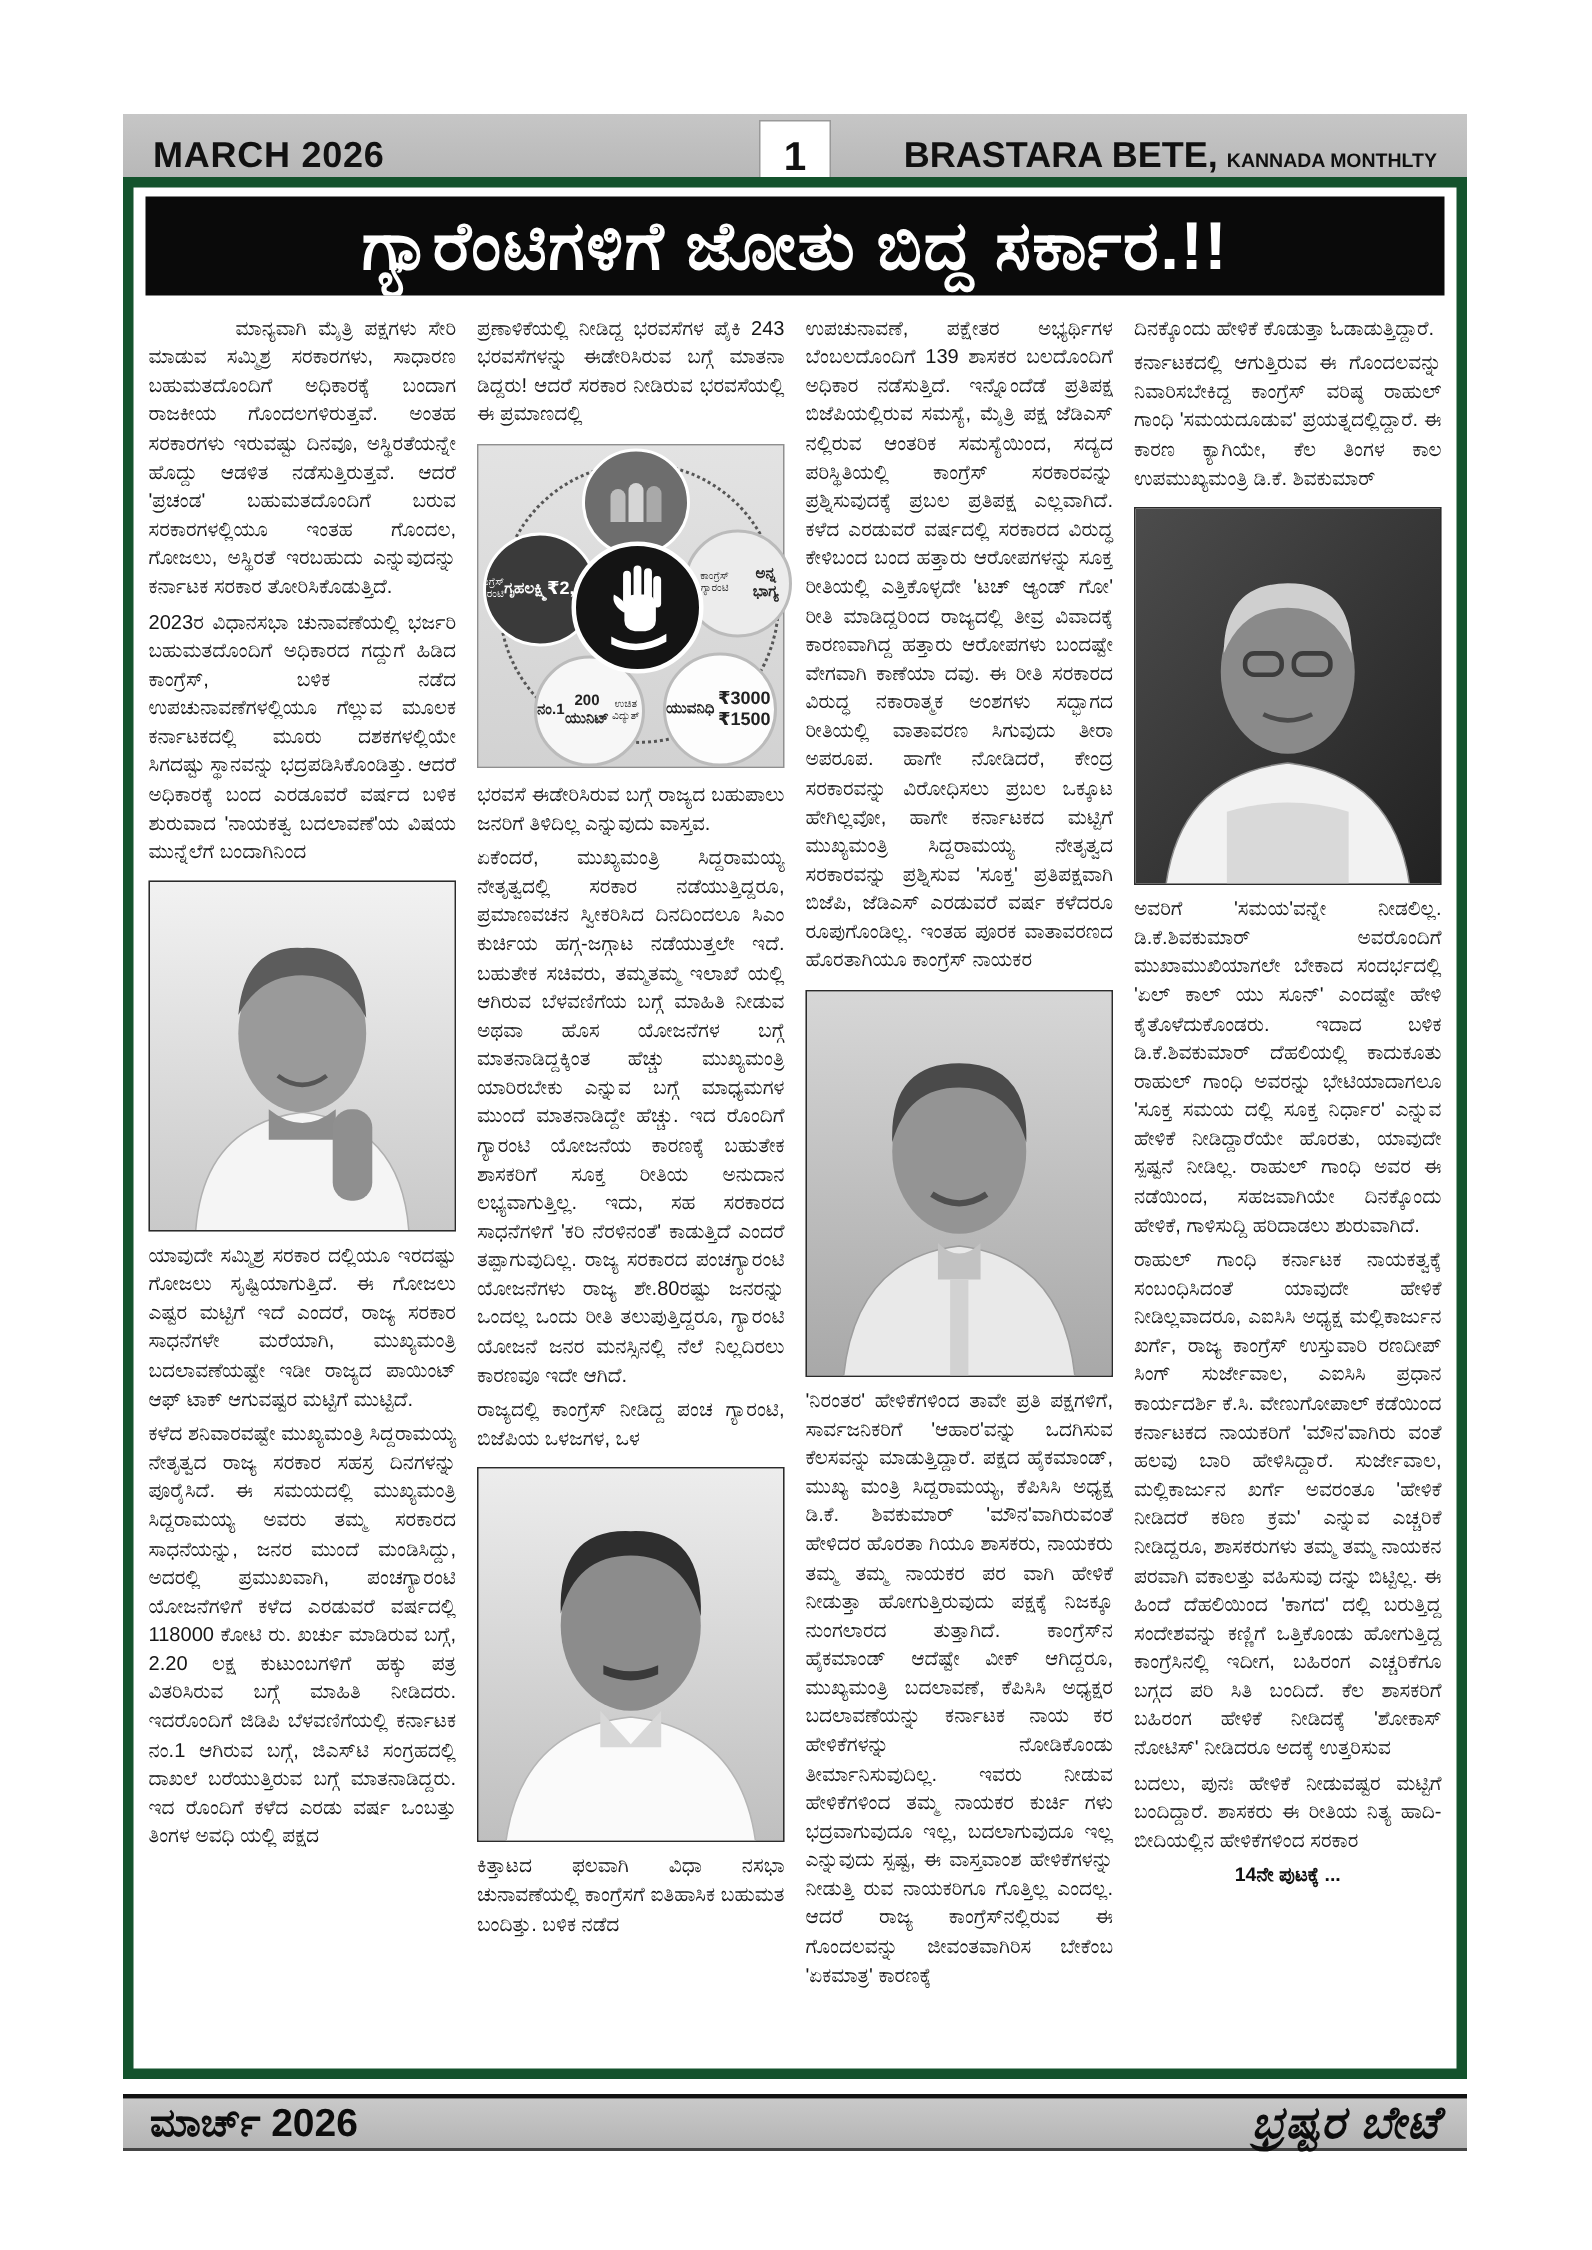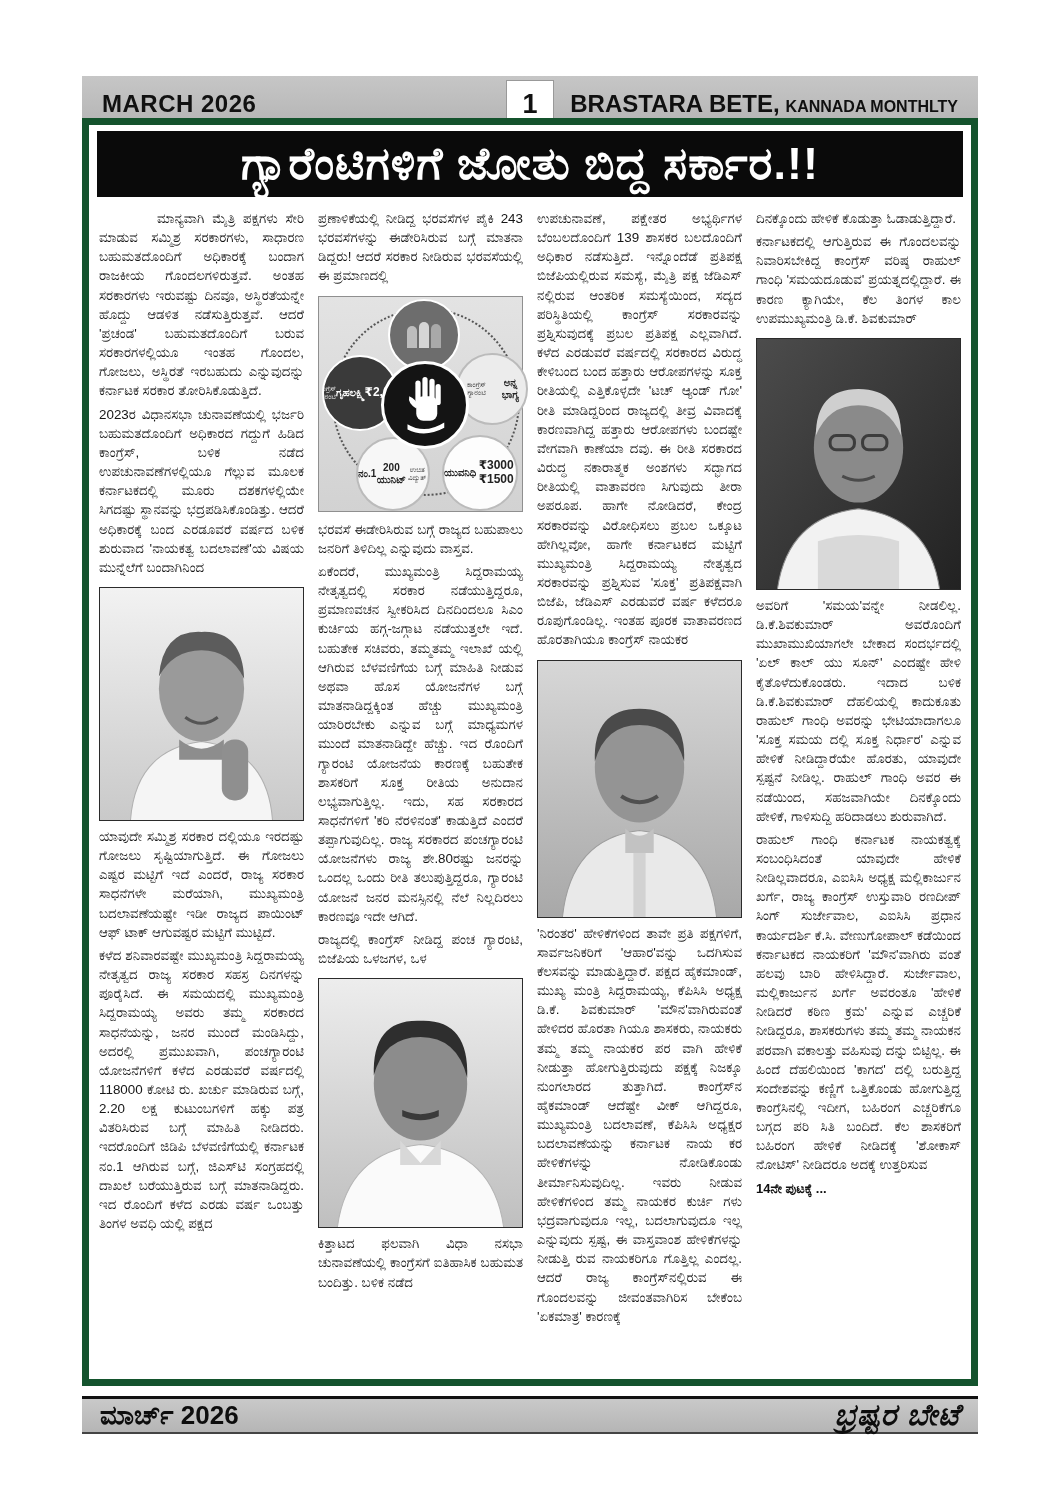--- a/index.html
+++ b/index.html
@@ -17,21 +17,21 @@
   }
   .masthead .date{font-size:24px;font-weight:bold;letter-spacing:.5px;color:#111;}
   .pagebox{
     position:absolute;left:50%;transform:translateX(-50%);
     width:46px;height:46px;background:#fff;border:1px solid #999;
     display:flex;align-items:center;justify-content:center;
     font-size:27px;font-weight:bold;color:#111;
   }
   .pub{display:flex;align-items:baseline;gap:6px;}
   .pub .main{font-size:24px;font-weight:bold;color:#101010;}
-  .pub .sub{font-size:16px;font-weight:bold;color:#101010;}
+  .pub .sub{font-size:13px;font-weight:bold;color:#101010;}
   
   .article-frame{
     position:absolute;left:82px;top:118px;width:896px;height:1268px;
     border:7px solid #14532d;background:#fff;box-sizing:border-box;padding:6px 8px;
   }
   .headline-banner{
     background:#0a0a0a;color:#fff;height:66px;display:flex;align-items:center;justify-content:center;
     font-size:45px;font-weight:800;letter-spacing:1px;white-space:nowrap;overflow:hidden;
   }
   .article-body{
@@ -69,21 +69,21 @@
   .bub-left{left:3px;top:58px;width:76px;height:76px;background:#3a3a3a;color:#fff;border:2px solid #fff;}
   .bub-right{left:137px;top:56px;width:72px;height:72px;background:#ececec;color:#222;border:2px solid #bbb;}
   .bub-bl{left:37px;top:140px;width:74px;height:74px;background:#f7f7f7;color:#222;border:2px solid #bbb;}
   .bub-br{left:123px;top:138px;width:76px;height:76px;background:#fdfdfd;color:#222;border:2px solid #bbb;}
   .bub-center{left:62px;top:64px;width:88px;height:88px;background:#141414;border:3px solid #fff;z-index:2;}
   .crowd{display:flex;gap:2px;align-items:flex-end;}
   .crowd span{display:block;width:10px;height:22px;background:#bdbdbd;border-radius:5px 5px 0 0;}
   .crowd span:nth-child(2){height:26px;background:#d6d6d6;}
   .crowd span:nth-child(3){height:24px;background:#a9a9a9;}
   
-  .continuation{font-size:13px;font-weight:bold;text-align:left;margin-top:2px;color:#111;}
+  .continuation{font-size:13px;font-weight:bold;text-align:center;margin-top:2px;color:#111;}
   .footer-bar{
     position:absolute;left:82px;top:1396px;width:896px;height:38px;
     background:linear-gradient(#c9c9c9,#b5b5b5);
     border-top:3px solid #111;border-bottom:2px solid #444;box-sizing:border-box;
     display:flex;align-items:center;justify-content:space-between;padding:12px 18px;
   }
   .footer-bar .fl{font-size:26px;font-weight:bold;color:#0d0d0d;}
   .footer-bar .fr{font-size:30px;font-weight:800;font-style:italic;color:#0d0d0d;letter-spacing:1px;}
 </style>
 </head>
@@ -231,20 +231,21 @@
           <path d="M60 200 Q100 188 140 200 L140 248 L60 248 Z" fill="#d9d9d9"></path>
           <ellipse cx="100" cy="108" rx="44" ry="54" fill="#8a8a8a"></ellipse>
           <path d="M58 96 Q58 50 100 50 Q142 50 142 96 Q130 66 100 66 Q70 66 58 96Z" fill="#cfcfcf"></path>
           <rect x="72" y="96" width="24" height="14" rx="6" fill="none" stroke="#3c3c3c" stroke-width="3"></rect>
           <rect x="104" y="96" width="24" height="14" rx="6" fill="none" stroke="#3c3c3c" stroke-width="3"></rect>
           <path d="M84 136 Q100 144 116 136" stroke="#4a4a4a" fill="none" stroke-width="3"></path>
         </svg>
       </div>
       <p class="para">ಅವರಿಗೆ 'ಸಮಯ'ವನ್ನೇ ನೀಡಲಿಲ್ಲ. ಡಿ.ಕೆ.ಶಿವಕುಮಾರ್ ಅವರೊಂದಿಗೆ ಮುಖಾಮುಖಿಯಾಗಲೇ ಬೇಕಾದ ಸಂದರ್ಭದಲ್ಲಿ 'ಏಲ್ ಕಾಲ್ ಯು ಸೂನ್' ಎಂದಷ್ಟೇ ಹೇಳಿ ಕೈತೊಳೆದುಕೊಂಡರು. ಇದಾದ ಬಳಿಕ ಡಿ.ಕೆ.ಶಿವಕುಮಾರ್ ದೆಹಲಿಯಲ್ಲಿ ಕಾದುಕೂತು ರಾಹುಲ್ ಗಾಂಧಿ ಅವರನ್ನು ಭೇಟಿಯಾದಾಗಲೂ 'ಸೂಕ್ತ ಸಮಯ ದಲ್ಲಿ ಸೂಕ್ತ ನಿರ್ಧಾರ' ಎನ್ನುವ ಹೇಳಿಕೆ ನೀಡಿದ್ದಾರೆಯೇ ಹೊರತು, ಯಾವುದೇ ಸ್ಪಷ್ಟನೆ ನೀಡಿಲ್ಲ. ರಾಹುಲ್ ಗಾಂಧಿ ಅವರ ಈ ನಡೆಯಿಂದ, ಸಹಜವಾಗಿಯೇ ದಿನಕ್ಕೊಂದು ಹೇಳಿಕೆ, ಗಾಳಿಸುದ್ದಿ ಹರಿದಾಡಲು ಶುರುವಾಗಿದೆ.</p>
       <p class="para">ರಾಹುಲ್ ಗಾಂಧಿ ಕರ್ನಾಟಕ ನಾಯಕತ್ವಕ್ಕೆ ಸಂಬಂಧಿಸಿದಂತೆ ಯಾವುದೇ ಹೇಳಿಕೆ ನೀಡಿಲ್ಲವಾದರೂ, ಎಐಸಿಸಿ ಅಧ್ಯಕ್ಷ ಮಲ್ಲಿಕಾರ್ಜುನ ಖರ್ಗೆ, ರಾಜ್ಯ ಕಾಂಗ್ರೆಸ್ ಉಸ್ತುವಾರಿ ರಣದೀಪ್ ಸಿಂಗ್ ಸುರ್ಜೇವಾಲ, ಎಐಸಿಸಿ ಪ್ರಧಾನ ಕಾರ್ಯದರ್ಶಿ ಕೆ.ಸಿ. ವೇಣುಗೋಪಾಲ್ ಕಡೆಯಿಂದ ಕರ್ನಾಟಕದ ನಾಯಕರಿಗೆ 'ಮೌನ'ವಾಗಿರು ವಂತೆ ಹಲವು ಬಾರಿ ಹೇಳಿಸಿದ್ದಾರೆ. ಸುರ್ಜೇವಾಲ, ಮಲ್ಲಿಕಾರ್ಜುನ ಖರ್ಗೆ ಅವರಂತೂ 'ಹೇಳಿಕೆ ನೀಡಿದರೆ ಕಠಿಣ ಕ್ರಮ' ಎನ್ನುವ ಎಚ್ಚರಿಕೆ ನೀಡಿದ್ದರೂ, ಶಾಸಕರುಗಳು ತಮ್ಮ ತಮ್ಮ ನಾಯಕನ ಪರವಾಗಿ ವಕಾಲತ್ತು ವಹಿಸುವು ದನ್ನು ಬಿಟ್ಟಿಲ್ಲ. ಈ ಹಿಂದೆ ದೆಹಲಿಯಿಂದ 'ಕಾಗದ' ದಲ್ಲಿ ಬರುತ್ತಿದ್ದ ಸಂದೇಶವನ್ನು ಕಣ್ಣಿಗೆ ಒತ್ತಿಕೊಂಡು ಹೋಗುತ್ತಿದ್ದ ಕಾಂಗ್ರೆಸಿನಲ್ಲಿ ಇದೀಗ, ಬಹಿರಂಗ ಎಚ್ಚರಿಕೆಗೂ ಬಗ್ಗದ ಪರಿ ಸಿತಿ ಬಂದಿದೆ. ಕೆಲ ಶಾಸಕರಿಗೆ ಬಹಿರಂಗ ಹೇಳಿಕೆ ನೀಡಿದಕ್ಕೆ 'ಶೋಕಾಸ್ ನೋಟಿಸ್' ನೀಡಿದರೂ ಅದಕ್ಕೆ ಉತ್ತರಿಸುವ</p>
+      <p class="para">ಬದಲು, ಪುನಃ ಹೇಳಿಕೆ ನೀಡುವಷ್ಟರ ಮಟ್ಟಿಗೆ ಬಂದಿದ್ದಾರೆ. ಶಾಸಕರು ಈ ರೀತಿಯ ನಿತ್ಯ ಹಾದಿ-ಬೀದಿಯಲ್ಲಿನ ಹೇಳಿಕೆಗಳಿಂದ ಸರಕಾರ</p>
       <div class="continuation">14ನೇ ಪುಟಕ್ಕೆ ...</div>
     </div>
 
   </div>
 </div>
 
 <div class="footer-bar">
   <span class="fl">ಮಾರ್ಚ್ 2026</span>
   <span class="fr">ಭ್ರಷ್ಟರ ಬೇಟೆ</span>
 </div>

